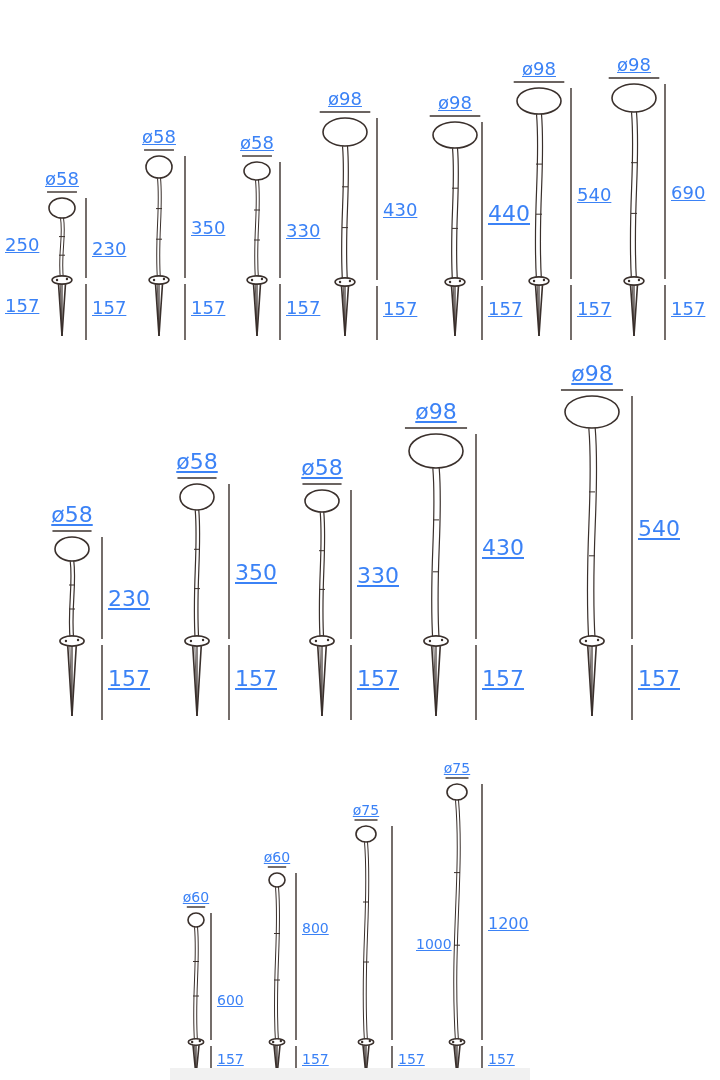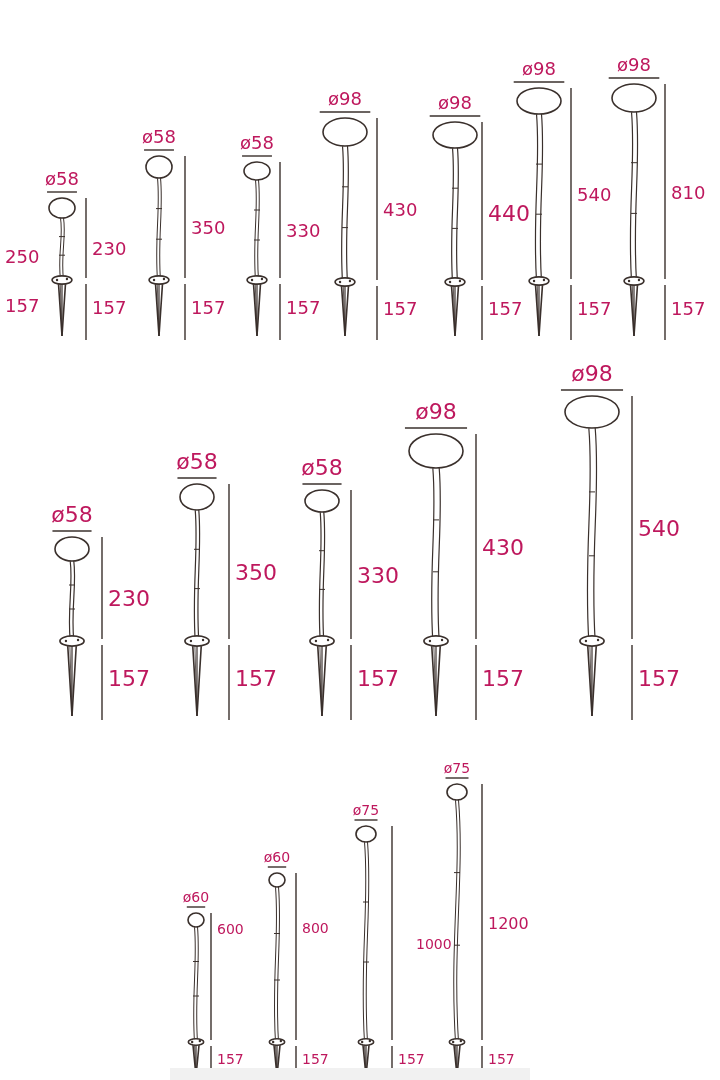--- a/index.html
+++ b/index.html
@@ -1,18 +1,18 @@
 <!DOCTYPE html>
 <html><head>
 <meta charset="utf-8">
 <style>
   html,body{margin:0;padding:0;background:#ffffff;}
   body{width:720px;height:1080px;position:relative;overflow:hidden;font-family:"DejaVu Sans",sans-serif;}
   #canvas{position:absolute;left:0;top:0;width:720px;height:1080px;}
-  .lbl{position:absolute;color:#be185d;white-space:nowrap;line-height:1;}
+  .lbl{position:absolute;color:#3b82f6;white-space:nowrap;line-height:1;text-decoration:underline;}
   .bottom-fade{position:absolute;left:170px;top:1068px;width:360px;height:12px;background:#f1f1f1;}
 </style>
 </head>
 <body>
 
 <svg id="canvas" width="720" height="1080" viewBox="0 0 720 1080" xmlns="http://www.w3.org/2000/svg">
     <g>
       <path d="M 62 218 C 65 236.6, 59 255.2, 62 280" fill="none" stroke="#3a302c" stroke-width="4" stroke-linecap="butt"></path>
       <path d="M 62 218 C 65 236.6, 59 255.2, 62 280" fill="none" stroke="#ffffff" stroke-width="2"></path>
       <line x1="59" x2="65" y1="236.6" y2="236.6" stroke="#3a302c" stroke-width="1"></line>
@@ -266,57 +266,57 @@
       <line x1="455.5" x2="457" y1="1045.234" y2="1076" stroke="#3a302c" stroke-width="0.8"></line>
       <line x1="445.5" x2="468.5" y1="778" y2="778" stroke="#3a302c" stroke-width="1.4"></line>
       <line x1="482" x2="482" y1="784" y2="1040" stroke="#3a302c" stroke-width="1.4"></line>
       <line x1="482" x2="482" y1="1046" y2="1080" stroke="#3a302c" stroke-width="1.4"></line>
     </g>
   </svg>
 <div id="labels">
     <div class="lbl" style="font-size: 18px; top: 169.5px; left: 62px; transform: translateX(-50%);">ø58</div>
     <div class="lbl" style="font-size: 18px; top: 240px; left: 92px;">230</div>
     <div class="lbl" style="font-size: 18px; top: 299px; left: 92px;">157</div>
-    <div class="lbl" style="font-size: 18px; top: 248px; left: 5px; text-align: center;">250</div>
+    <div class="lbl" style="font-size: 18px; top: 236px; left: 5px; text-align: center;">250</div>
     <div class="lbl" style="font-size: 18px; top: 297px; left: 5px;">157</div>
     <div class="lbl" style="font-size: 18px; top: 127.5px; left: 159px; transform: translateX(-50%);">ø58</div>
     <div class="lbl" style="font-size: 18px; top: 219px; left: 191px;">350</div>
     <div class="lbl" style="font-size: 18px; top: 299px; left: 191px;">157</div>
     <div class="lbl" style="font-size: 18px; top: 133.5px; left: 257px; transform: translateX(-50%);">ø58</div>
     <div class="lbl" style="font-size: 18px; top: 222px; left: 286px;">330</div>
     <div class="lbl" style="font-size: 18px; top: 299px; left: 286px;">157</div>
     <div class="lbl" style="font-size: 18px; top: 89.5px; left: 345px; transform: translateX(-50%);">ø98</div>
     <div class="lbl" style="font-size: 18px; top: 201px; left: 383px;">430</div>
     <div class="lbl" style="font-size: 18px; top: 300px; left: 383px;">157</div>
     <div class="lbl" style="font-size: 18px; top: 93.5px; left: 455px; transform: translateX(-50%);">ø98</div>
     <div class="lbl" style="font-size: 22px; top: 203px; left: 488px;">440</div>
     <div class="lbl" style="font-size: 18px; top: 300px; left: 488px;">157</div>
     <div class="lbl" style="font-size: 18px; top: 59.5px; left: 539px; transform: translateX(-50%);">ø98</div>
     <div class="lbl" style="font-size: 18px; top: 185.5px; left: 577px;">540</div>
     <div class="lbl" style="font-size: 18px; top: 299.5px; left: 577px;">157</div>
     <div class="lbl" style="font-size: 18px; top: 55.5px; left: 634px; transform: translateX(-50%);">ø98</div>
-    <div class="lbl" style="font-size: 18px; top: 183.5px; left: 671px;">810</div>
+    <div class="lbl" style="font-size: 18px; top: 183.5px; left: 671px;">690</div>
     <div class="lbl" style="font-size: 18px; top: 299.5px; left: 671px;">157</div>
     <div class="lbl" style="font-size: 22px; top: 503.5px; left: 72px; transform: translateX(-50%);">ø58</div>
     <div class="lbl" style="font-size: 22px; top: 588px; left: 108px;">230</div>
     <div class="lbl" style="font-size: 22px; top: 667.5px; left: 108px;">157</div>
     <div class="lbl" style="font-size: 22px; top: 450.5px; left: 197px; transform: translateX(-50%);">ø58</div>
     <div class="lbl" style="font-size: 22px; top: 561.5px; left: 235px;">350</div>
     <div class="lbl" style="font-size: 22px; top: 667.5px; left: 235px;">157</div>
     <div class="lbl" style="font-size: 22px; top: 456.5px; left: 322px; transform: translateX(-50%);">ø58</div>
     <div class="lbl" style="font-size: 22px; top: 564.5px; left: 357px;">330</div>
     <div class="lbl" style="font-size: 22px; top: 667.5px; left: 357px;">157</div>
     <div class="lbl" style="font-size: 22px; top: 400.5px; left: 436px; transform: translateX(-50%);">ø98</div>
     <div class="lbl" style="font-size: 22px; top: 536.5px; left: 482px;">430</div>
     <div class="lbl" style="font-size: 22px; top: 667.5px; left: 482px;">157</div>
     <div class="lbl" style="font-size: 22px; top: 362.5px; left: 592px; transform: translateX(-50%);">ø98</div>
     <div class="lbl" style="font-size: 22px; top: 517.5px; left: 638px;">540</div>
     <div class="lbl" style="font-size: 22px; top: 667.5px; left: 638px;">157</div>
     <div class="lbl" style="font-size: 14px; top: 889.5px; left: 196px; transform: translateX(-50%);">ø60</div>
-    <div class="lbl" style="font-size: 14px; top: 922px; left: 217px;">600</div>
+    <div class="lbl" style="font-size: 14px; top: 993px; left: 217px;">600</div>
     <div class="lbl" style="font-size: 14px; top: 1052px; left: 217px;">157</div>
     <div class="lbl" style="font-size: 14px; top: 849.5px; left: 277px; transform: translateX(-50%);">ø60</div>
     <div class="lbl" style="font-size: 14px; top: 921px; left: 302px;">800</div>
     <div class="lbl" style="font-size: 14px; top: 1052px; left: 302px;">157</div>
     <div class="lbl" style="font-size: 14px; top: 802.5px; left: 366px; transform: translateX(-50%);">ø75</div>
     <div class="lbl" style="font-size: 14px; top: 937px; left: 416px;">1000</div>
     <div class="lbl" style="font-size: 14px; top: 1052px; left: 398px;">157</div>
     <div class="lbl" style="font-size: 14px; top: 760.5px; left: 457px; transform: translateX(-50%);">ø75</div>
     <div class="lbl" style="font-size: 16px; top: 916px; left: 488px; text-align: center;">1200</div>
     <div class="lbl" style="font-size: 14px; top: 1052px; left: 488px;">157</div>

